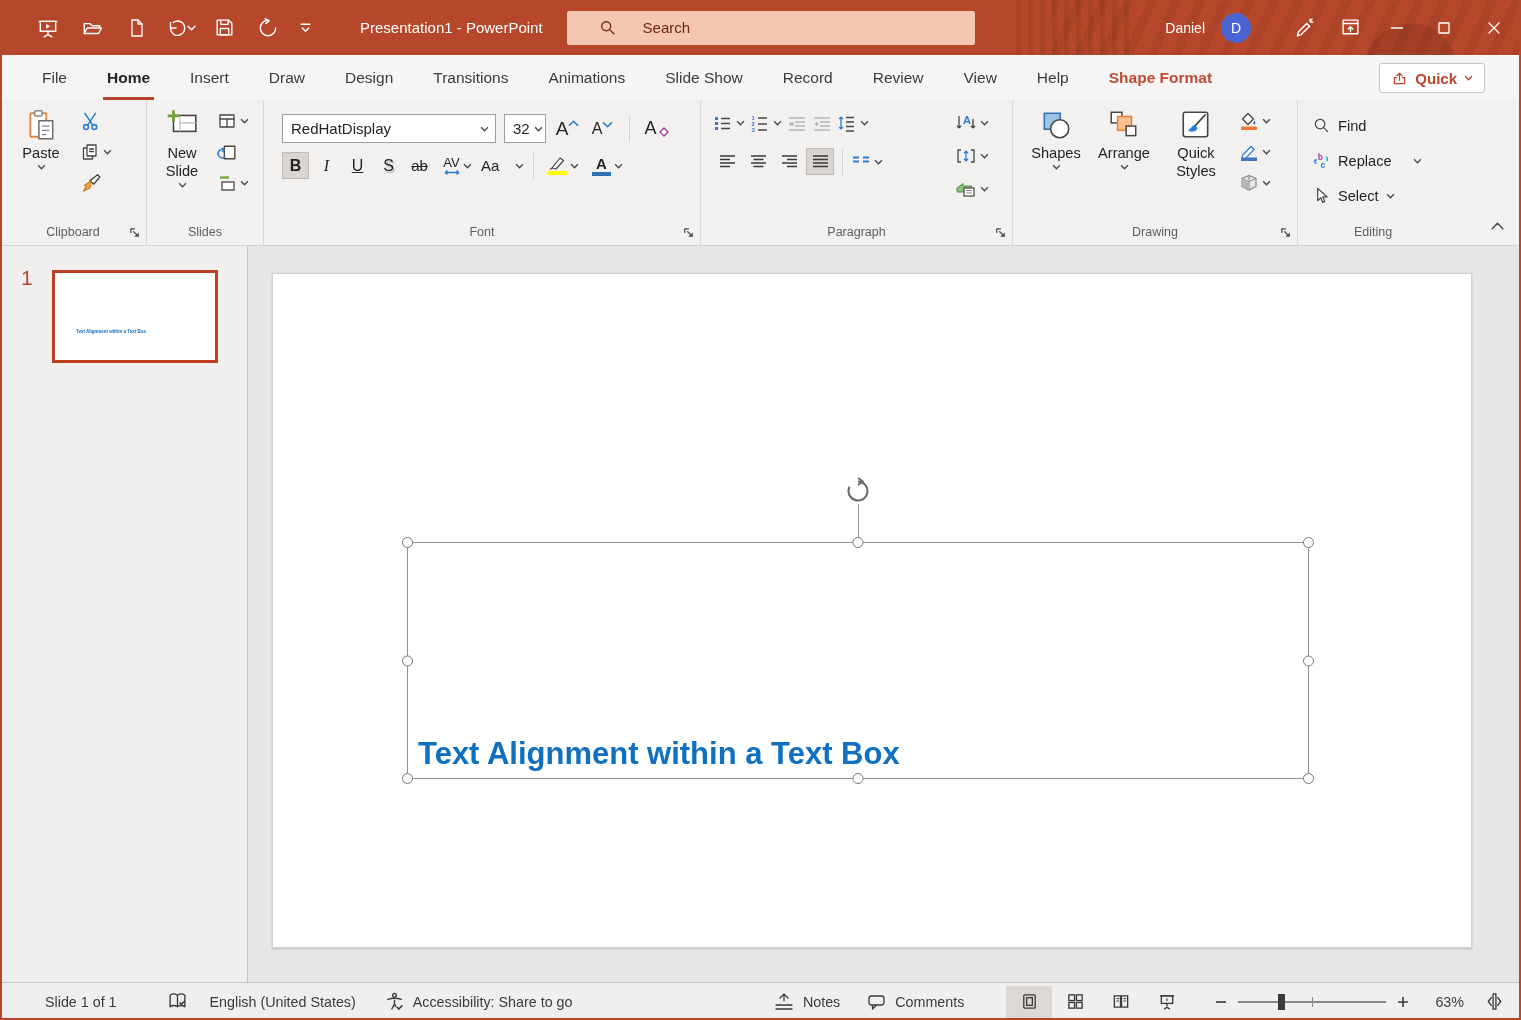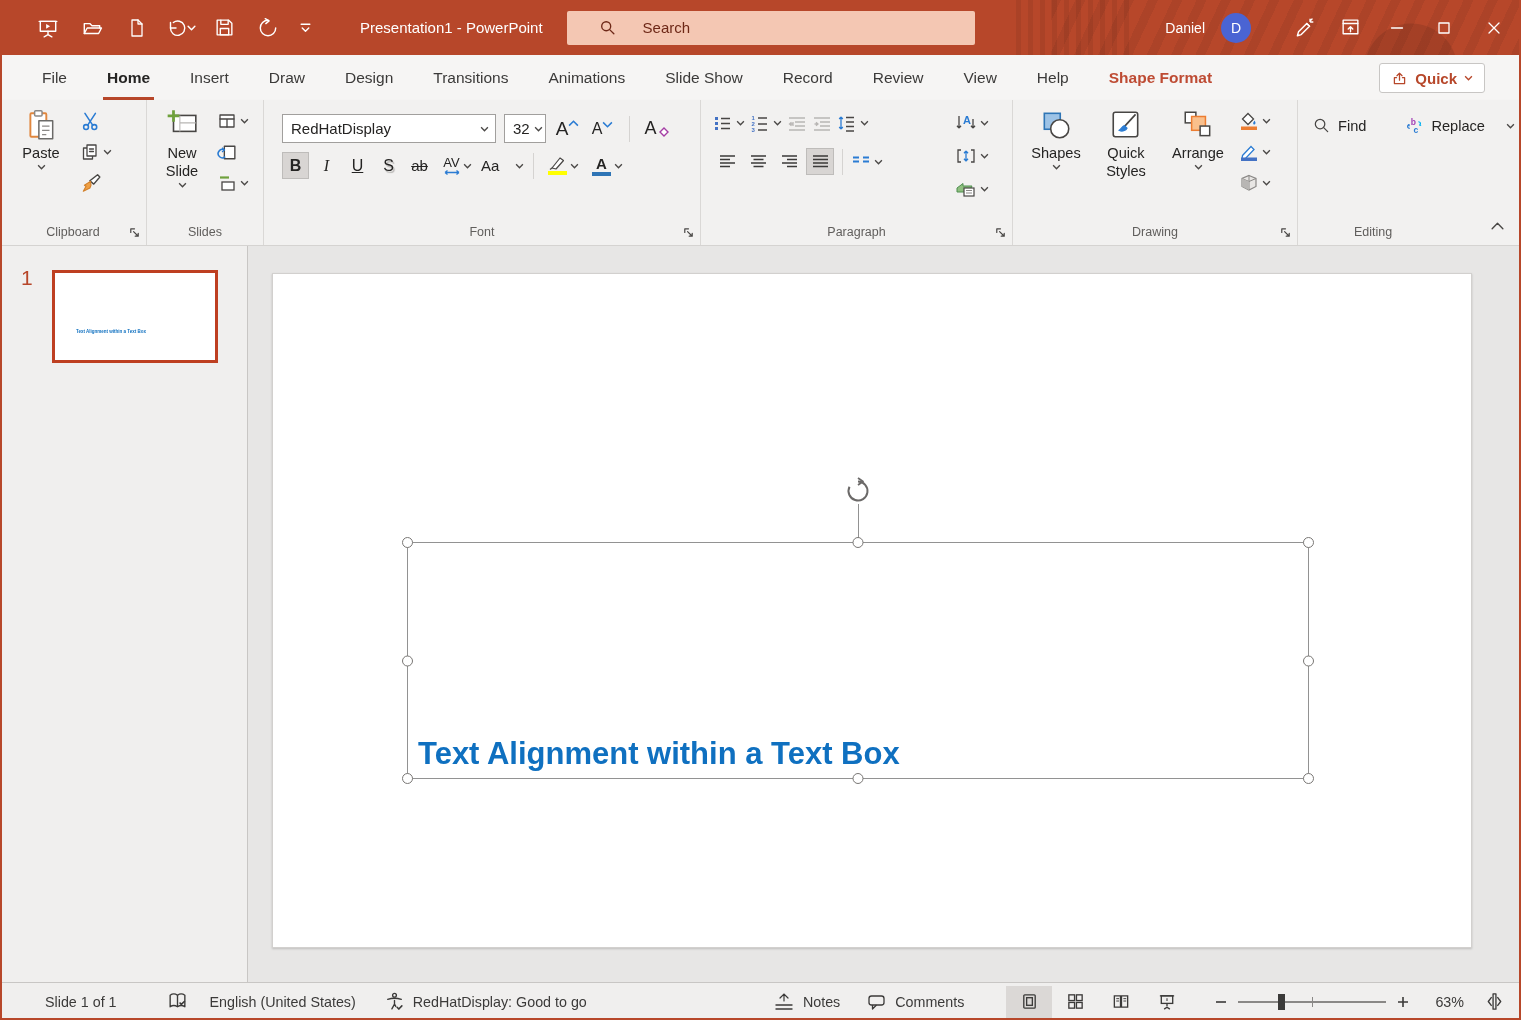--- a/index.html
+++ b/index.html
@@ -522,39 +522,39 @@
       <div class="bigbtn" style="width:66px">
         <svg width="34" height="34" viewBox="0 0 32 32">
             <rect x="5" y="5" width="15" height="15" fill="#9DC3E6" stroke="#2E75B6" stroke-width="1.5"></rect>
             <circle cx="19.5" cy="19.5" r="8.5" fill="#fff" stroke="#484644" stroke-width="1.5"></circle>
           </svg>
         <span>Shapes</span>
         <svg class="chev" viewBox="0 0 8 5">
             <path d="M1 1l3 3 3-3"></path>
           </svg>
       </div>
+      <div class="bigbtn" style="width:70px">
+        <svg width="34" height="34" viewBox="0 0 32 32">
+            <rect x="4" y="4" width="10" height="10" fill="#fff" stroke="#484644" stroke-width="1.4"></rect>
+            <rect x="10" y="8" width="13" height="13" fill="#FAC08C" stroke="#ED7D31" stroke-width="1.4"></rect>
+            <rect x="18" y="17" width="9" height="9" fill="#fff" stroke="#484644" stroke-width="1.4"></rect>
+          </svg>
+        <span>Arrange</span>
+        <svg class="chev" viewBox="0 0 8 5">
+            <path d="M1 1l3 3 3-3"></path>
+          </svg>
+      </div>
       <div class="bigbtn" style="width:74px">
         <svg width="34" height="34" viewBox="0 0 32 32">
             <rect x="4" y="4" width="23" height="23" rx="2" fill="#fff" stroke="#484644" stroke-width="1.5"></rect>
             <path d="M25 6L14 18" stroke="#484644" stroke-width="1.6"></path>
             <path d="M14.5 16.5c-2.5 1-3 3.5-5 4.5 2.8 1.6 6.5.4 7.5-2z" fill="#2B7CD3" stroke="#2B7CD3"></path>
           </svg>
         <span style="width:52px">Quick Styles</span>
       </div>
-      <div class="bigbtn" style="width:70px">
-        <svg width="34" height="34" viewBox="0 0 32 32">
-            <rect x="4" y="4" width="10" height="10" fill="#fff" stroke="#484644" stroke-width="1.4"></rect>
-            <rect x="10" y="8" width="13" height="13" fill="#FAC08C" stroke="#ED7D31" stroke-width="1.4"></rect>
-            <rect x="18" y="17" width="9" height="9" fill="#fff" stroke="#484644" stroke-width="1.4"></rect>
-          </svg>
-        <span>Arrange</span>
-        <svg class="chev" viewBox="0 0 8 5">
-            <path d="M1 1l3 3 3-3"></path>
-          </svg>
-      </div>
       <div class="minicol" style="margin-left:6px;gap:9px">
         <div class="minibtn">
             <svg width="20" height="20" viewBox="0 0 20 20" style="fill:none">
               <path d="M9 2.5l5.5 5.5L9 13.5 3.5 8z" fill="#fff" stroke="#484644" stroke-width="1.3"></path>
               <path d="M15.5 9.5c1 1.6 1.6 3 .4 3.8-.9.6-2-.2-1.7-1.6z" fill="#2B7CD3" stroke="none"></path>
               <rect x="2" y="15.5" width="16" height="3.5" fill="#ED7D31"></rect>
             </svg>
             <svg class="chev" viewBox="0 0 8 5">
               <path d="M1 1l3 3 3-3"></path>
             </svg>
@@ -582,21 +582,21 @@
     </div>
     <div class="gfooter">Drawing</div>
     <div class="launcher">
         <svg class="ic" width="13" height="13" viewBox="0 0 14 14">
           <path d="M3 3h4M3 3v4M6 6l5 5M11 11v-3.2M11 11H7.8"></path>
         </svg>
       </div>
   </div>
 
   <div class="rgroup" style="width:150px;border-right:none">
-    <div style="display:flex;flex-direction:row;padding-top:12px;gap:25px">
+    <div style="display:flex;flex-direction:column;padding-top:12px;gap:8px">
       <div class="erow">
           <svg class="ic" width="19" height="19" viewBox="0 0 20 20">
             <circle cx="8.5" cy="8.5" r="5"></circle>
             <path d="M12.3 12.3L16.5 16.5"></path>
           </svg>
           <span>Find</span>
         </div>
       <div class="erow">
           <svg width="19" height="19" viewBox="0 0 20 20" style="fill:none">
             <text x="6" y="9" font-size="9" fill="#A33FB5" font-weight="bold">b</text>
@@ -673,21 +673,21 @@
     </div>
   <div class="sitem" style="margin-left:22px">
       <span>English (United States)</span>
     </div>
   <div class="sitem" style="margin-left:28px">
     <svg width="21" height="21" viewBox="0 0 20 20" style="fill:none;stroke:#3B3A39;stroke-width:1.3;stroke-linecap:round;stroke-linejoin:round">
         <circle cx="10" cy="4" r="1.8"></circle>
         <path d="M3.5 8c4.3-1.4 8.7-1.4 13 0M10 9v3.5M10 12.5L7.5 17M10 12.5l1.2 2.2"></path>
         <path d="M12.5 15.5l1.6 1.7 2.9-3" stroke-width="1.5"></path>
       </svg>
-    <span>RedHatDisplay: Good to go</span>
+    <span>Accessibility: Share to go</span>
   </div>
   <div class="sitem" style="margin-left:auto">
       <svg width="22" height="20" viewBox="0 0 22 20" style="fill:none;stroke:#3B3A39;stroke-width:1.4;stroke-linecap:round">
         <path d="M7 6l4-4 4 4M11 2v7" stroke-width="1.2"></path>
         <path d="M3 13h16M3 17h16"></path>
       </svg>
       <span>Notes</span>
     </div>
   <div class="sitem" style="margin-left:26px">
       <svg width="21" height="20" viewBox="0 0 21 20" style="fill:none;stroke:#3B3A39;stroke-width:1.3;stroke-linejoin:round">

